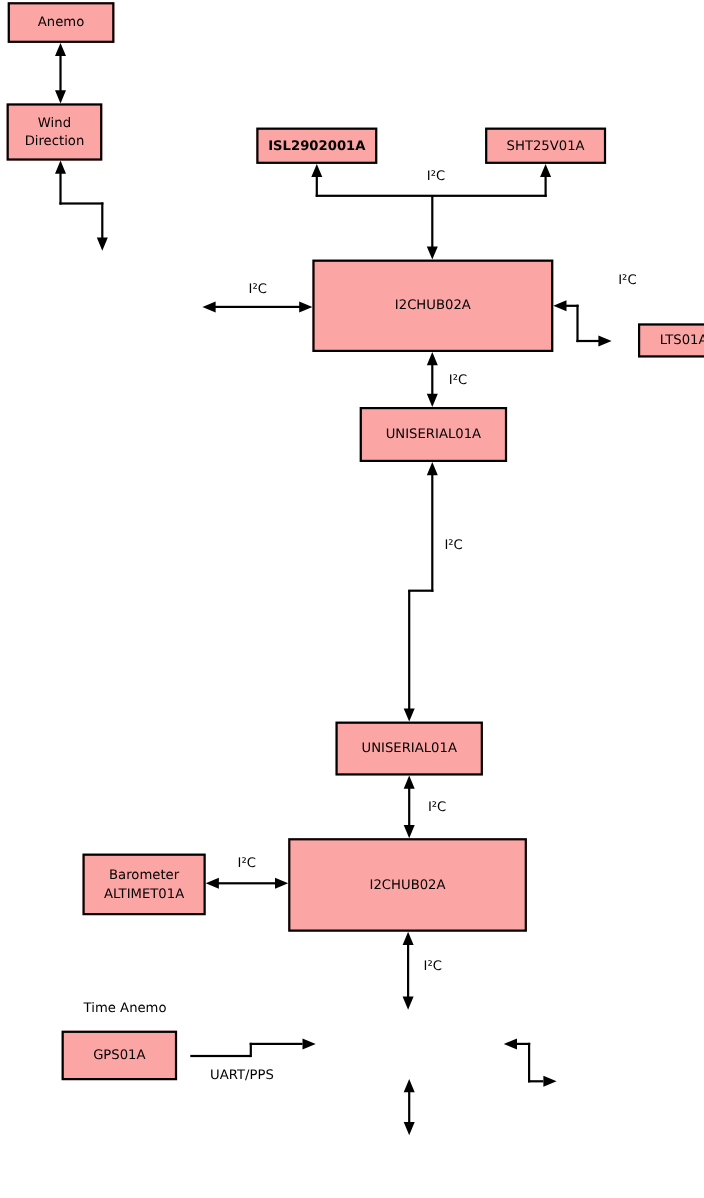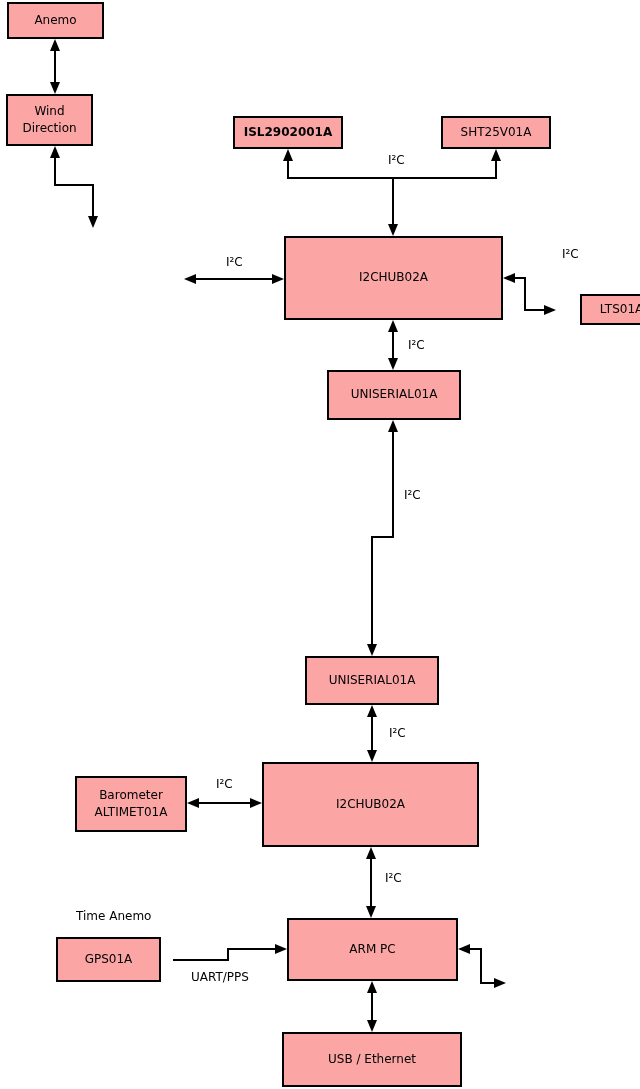--- a/index.html
+++ b/index.html
@@ -55,28 +55,22 @@
   <div class="box" style="left:305px;top:656px;width:134px;height:49px;">
       <span>UNISERIAL01A</span>
     </div>
   <div class="box" style="left:75px;top:776px;width:112px;height:56px;">
       <span>Barometer
 ALTIMET01A</span>
     </div>
   <div class="box" style="left:262px;top:762px;width:217px;height:85px;">
       <span>I2CHUB02A</span>
     </div>
-  <div class="box" style="left:287px;top:918px;width:171px;height:63px;">
-      <span>ARM PC</span>
-    </div>
   <div class="box" style="left:56px;top:937px;width:105px;height:45px;">
       <span>GPS01A</span>
-    </div>
-  <div class="box" style="left:282px;top:1032px;width:180px;height:55px;">
-      <span>USB / Ethernet</span>
     </div>
 
   <span class="lbl" style="left:388px;top:153px;">I²C</span>
   <span class="lbl" style="left:226px;top:255px;">I²C</span>
   <span class="lbl" style="left:562px;top:247px;">I²C</span>
   <span class="lbl" style="left:408px;top:338px;">I²C</span>
   <span class="lbl" style="left:404px;top:488px;">I²C</span>
   <span class="lbl" style="left:389px;top:726px;">I²C</span>
   <span class="lbl" style="left:216px;top:777px;">I²C</span>
   <span class="lbl" style="left:385px;top:871px;">I²C</span>

